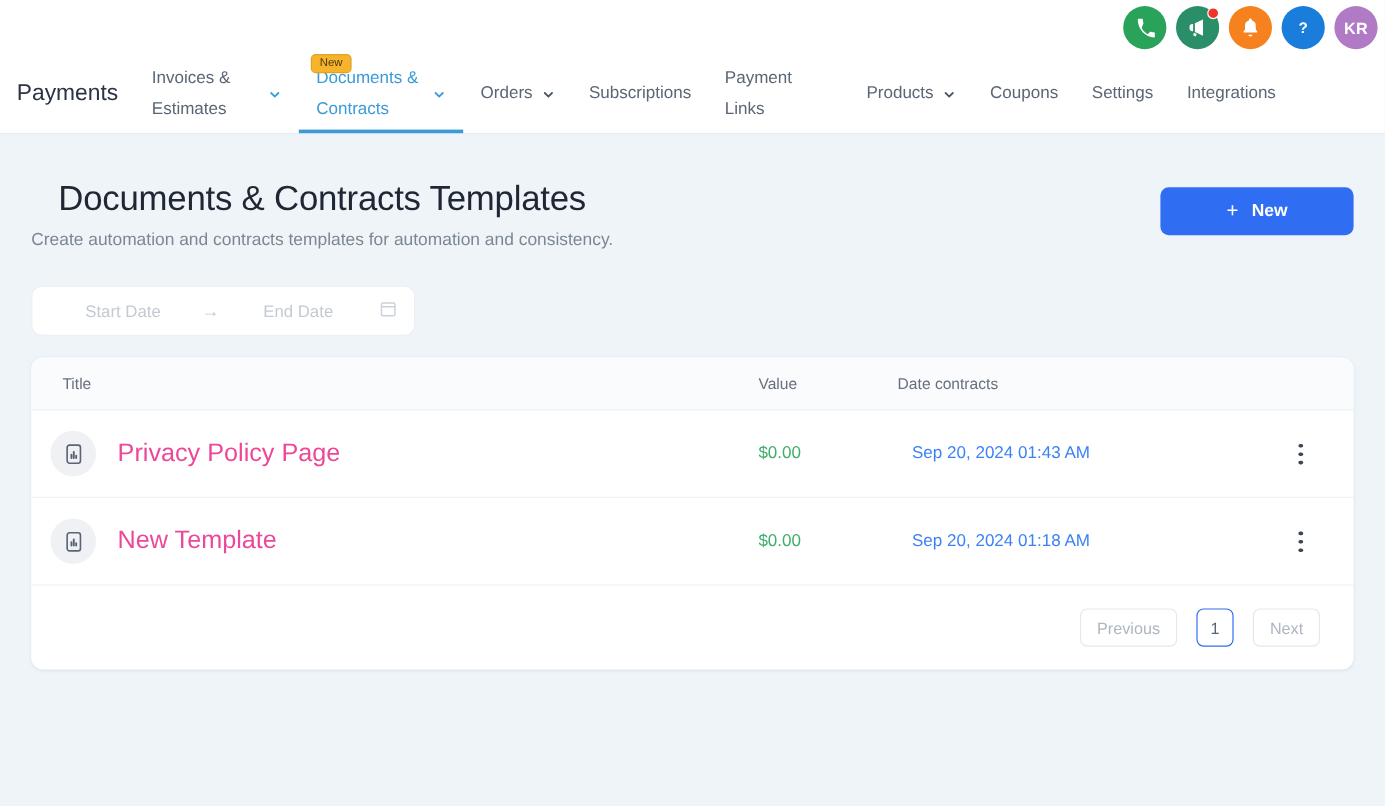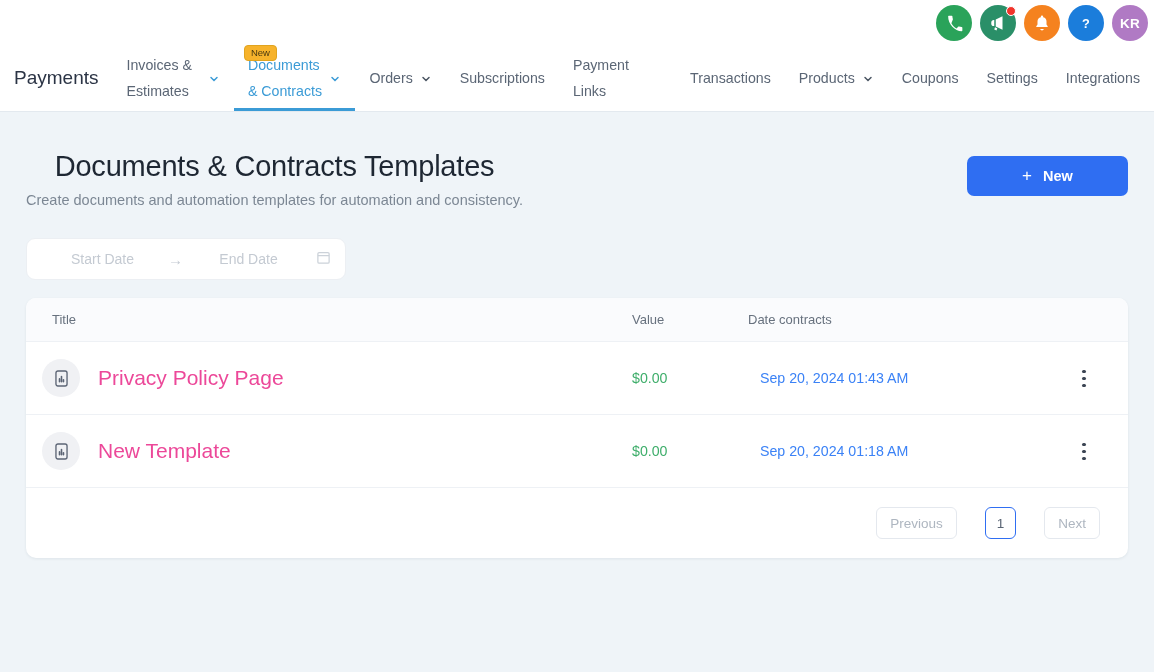--- a/index.html
+++ b/index.html
@@ -232,21 +232,21 @@
     display: flex; flex-direction: column;
     align-items: center; justify-content: center;
     gap: 3.5px;
     cursor: pointer;
   }
   .kebab i { width: 3.5px; height: 3.5px; border-radius: 50%; background: #3c4554; display: block; }
 
   .pagerow {
     height: 70px;
     display: flex; align-items: center; justify-content: flex-end;
-    gap: 28px;
+    gap: 16px;
     padding: 0 28px;
   }
   .pgbtn {
     height: 32px;
     min-width: 28px;
     padding: 0 13px;
     border-radius: 6px;
     border: 1px solid #e4e8ee;
     background: #fff;
     color: #aeb6c0;
@@ -317,23 +317,20 @@
     </div>
 
     <div class="navitem nowrap">
       <span class="lbl">Subscriptions</span>
     </div>
 
     <div class="navitem">
       <span class="lbl">Payment Links</span>
     </div>
 
-    <div class="navitem nowrap" style="margin-left:12px">
-      <span class="lbl">Transactions</span>
-    </div>
 
     <div class="navitem nowrap">
       <span class="lbl">Products</span>
       <svg class="caret" width="12" height="12" viewBox="0 0 24 24" fill="none" stroke="#4a5562" stroke-width="3" stroke-linecap="round">
           <path d="M6 9l6 6 6-6"></path>
         </svg>
     </div>
 
     <div class="navitem nowrap">
       <span class="lbl">Coupons</span>
@@ -347,21 +344,21 @@
       <span class="lbl">Integrations</span>
     </div>
   </div>
 </div>
 
 <div class="page">
 
   <div class="page-head">
     <div>
       <h1 class="page-title">Documents &amp; Contracts Templates</h1>
-      <div class="page-sub">Create documents and automation templates for automation and consistency.</div>
+      <div class="page-sub">Create automation and contracts templates for automation and consistency.</div>
     </div>
     <button class="btn-new">
       <span class="plus">+</span>
       <span>New</span>
     </button>
   </div>
 
   <div class="filters">
     <div class="daterange">
       <span class="dt">Start Date</span>

